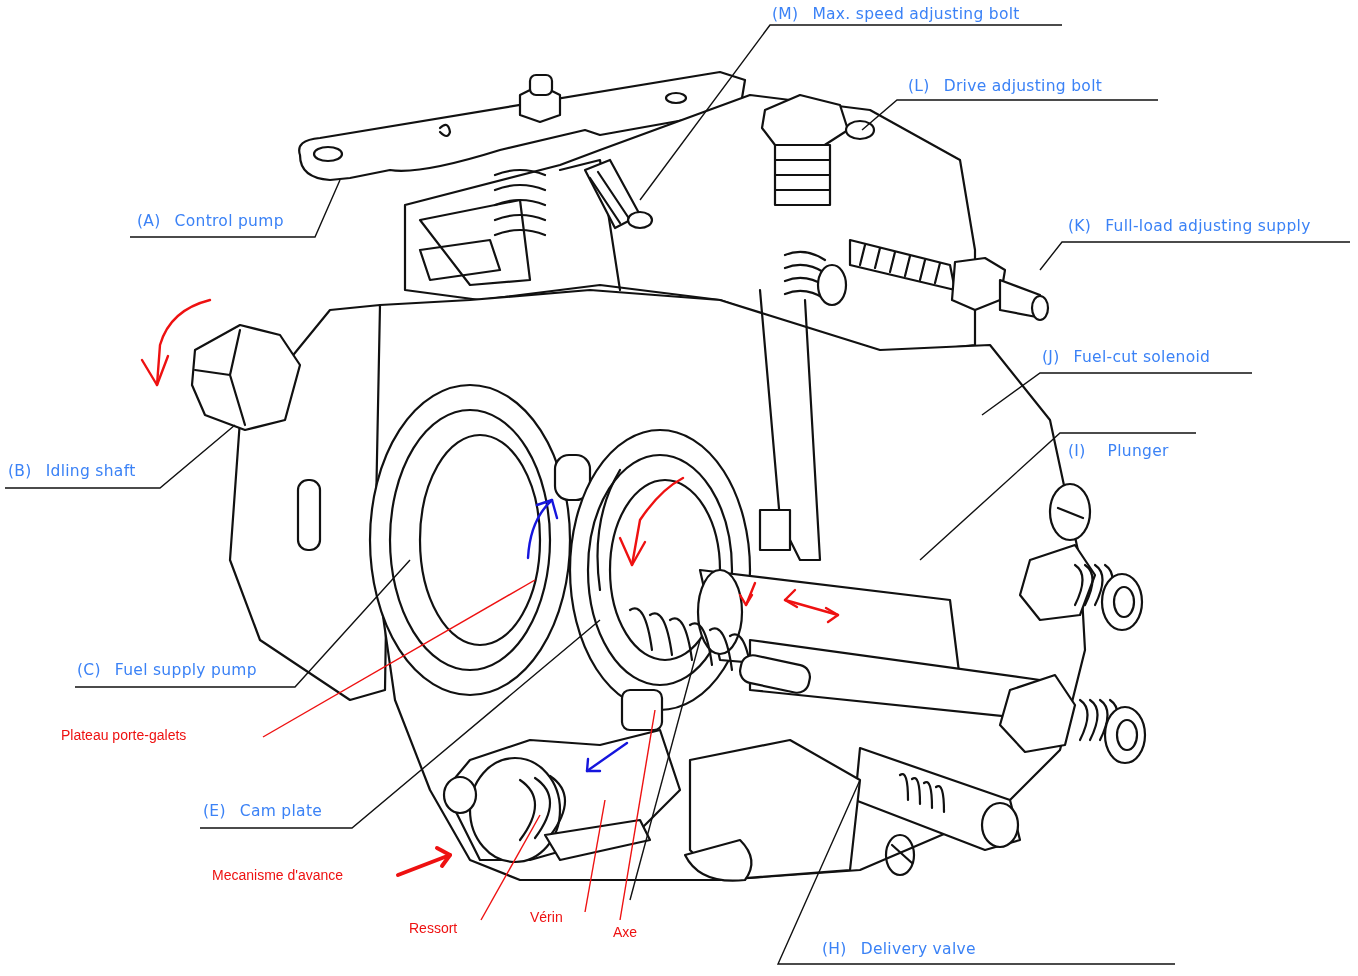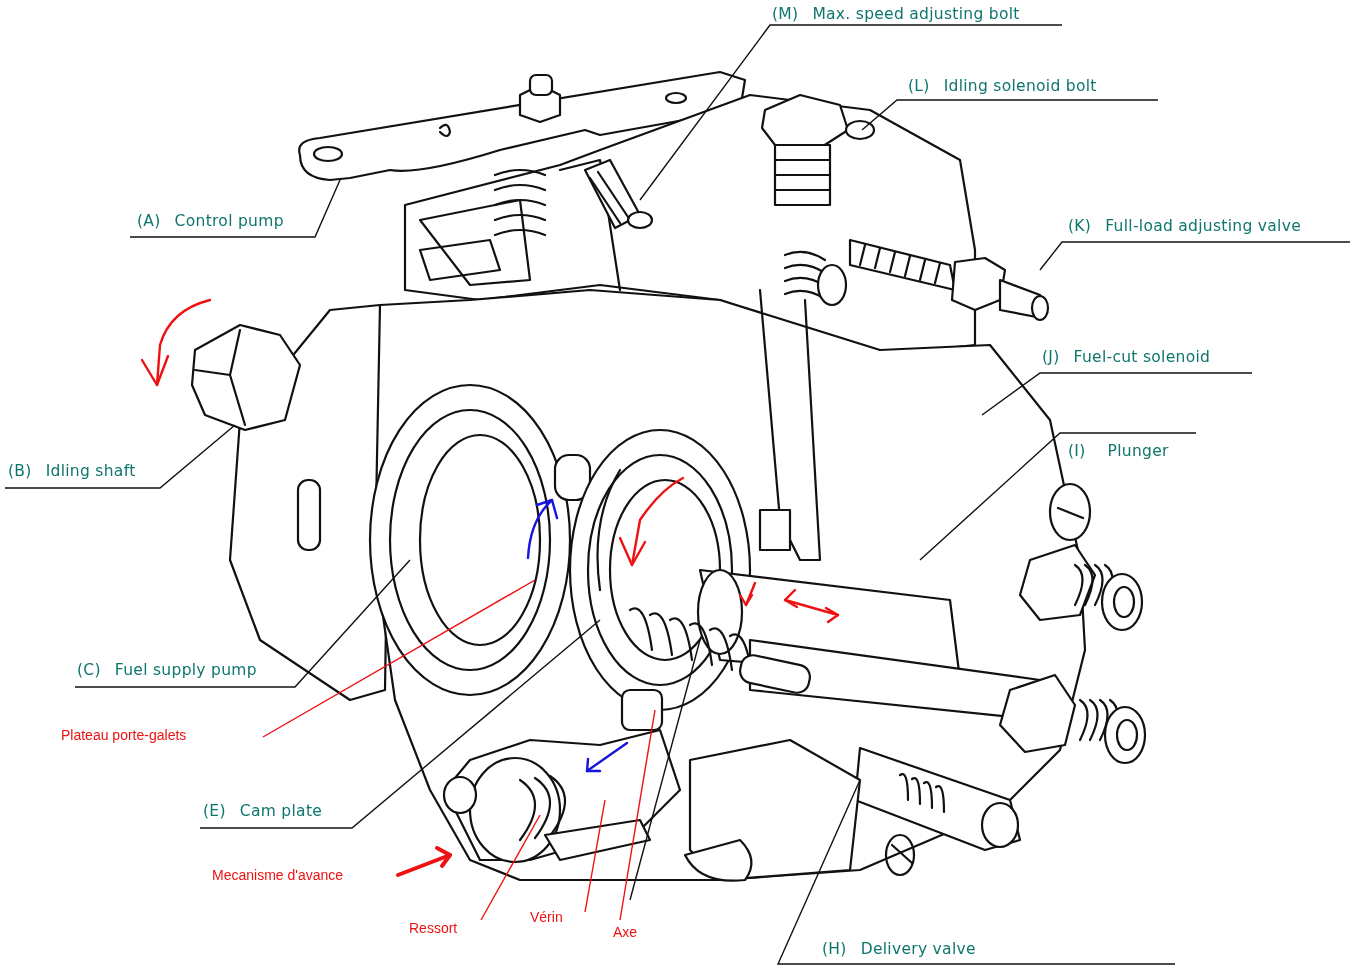--- a/index.html
+++ b/index.html
@@ -2,21 +2,21 @@
 <html><head>
 <meta charset="utf-8">
 <style>
   html, body { margin: 0; padding: 0; background: #ffffff; }
   body { width: 1358px; height: 976px; overflow: hidden; position: relative; }
   #canvas { position: absolute; left: 0; top: 0; width: 1358px; height: 976px; }
   .lbl {
     position: absolute;
     font-family: "DejaVu Sans", sans-serif;
     font-size: 15.5px;
-    color: #0f766e;
+    color: #3b82f6;
     white-space: nowrap;
     letter-spacing: 0.3px;
   }
   .lbl .code { margin-right: 14px; }
   .ann {
     position: absolute;
     font-family: "Liberation Sans", sans-serif;
     font-size: 14px;
     color: #ee1111;
     white-space: nowrap;
@@ -198,24 +198,24 @@
       <path class="arrow-red" d="M398,875 L450,855" style="stroke-width:4"></path>
       <path class="arrow-red" d="M437,848 L450,855 L442,866" style="stroke-width:4"></path>
     </g>
   </g>
 </svg>
 
 <div class="lbl" style="left:772px; top:5px;">
   <span class="code">(M)</span><span>Max. speed adjusting bolt</span>
 </div>
 <div class="lbl" style="left:908px; top:77px;">
-  <span class="code">(L)</span><span>Idling solenoid bolt</span>
+  <span class="code">(L)</span><span>Drive adjusting bolt</span>
 </div>
 <div class="lbl" style="left:1068px; top:217px;">
-  <span class="code">(K)</span><span>Full-load adjusting valve</span>
+  <span class="code">(K)</span><span>Full-load adjusting supply</span>
 </div>
 <div class="lbl" style="left:1042px; top:348px;">
   <span class="code">(J)</span><span>Fuel-cut solenoid</span>
 </div>
 <div class="lbl" style="left:1068px; top:410px;margin-top:32px;">
   <span class="code" style="margin-right:22px">(I)</span><span>Plunger</span>
 </div>
 <div class="lbl" style="left:137px; top:212px;">
   <span class="code">(A)</span><span>Control pump</span>
 </div>

